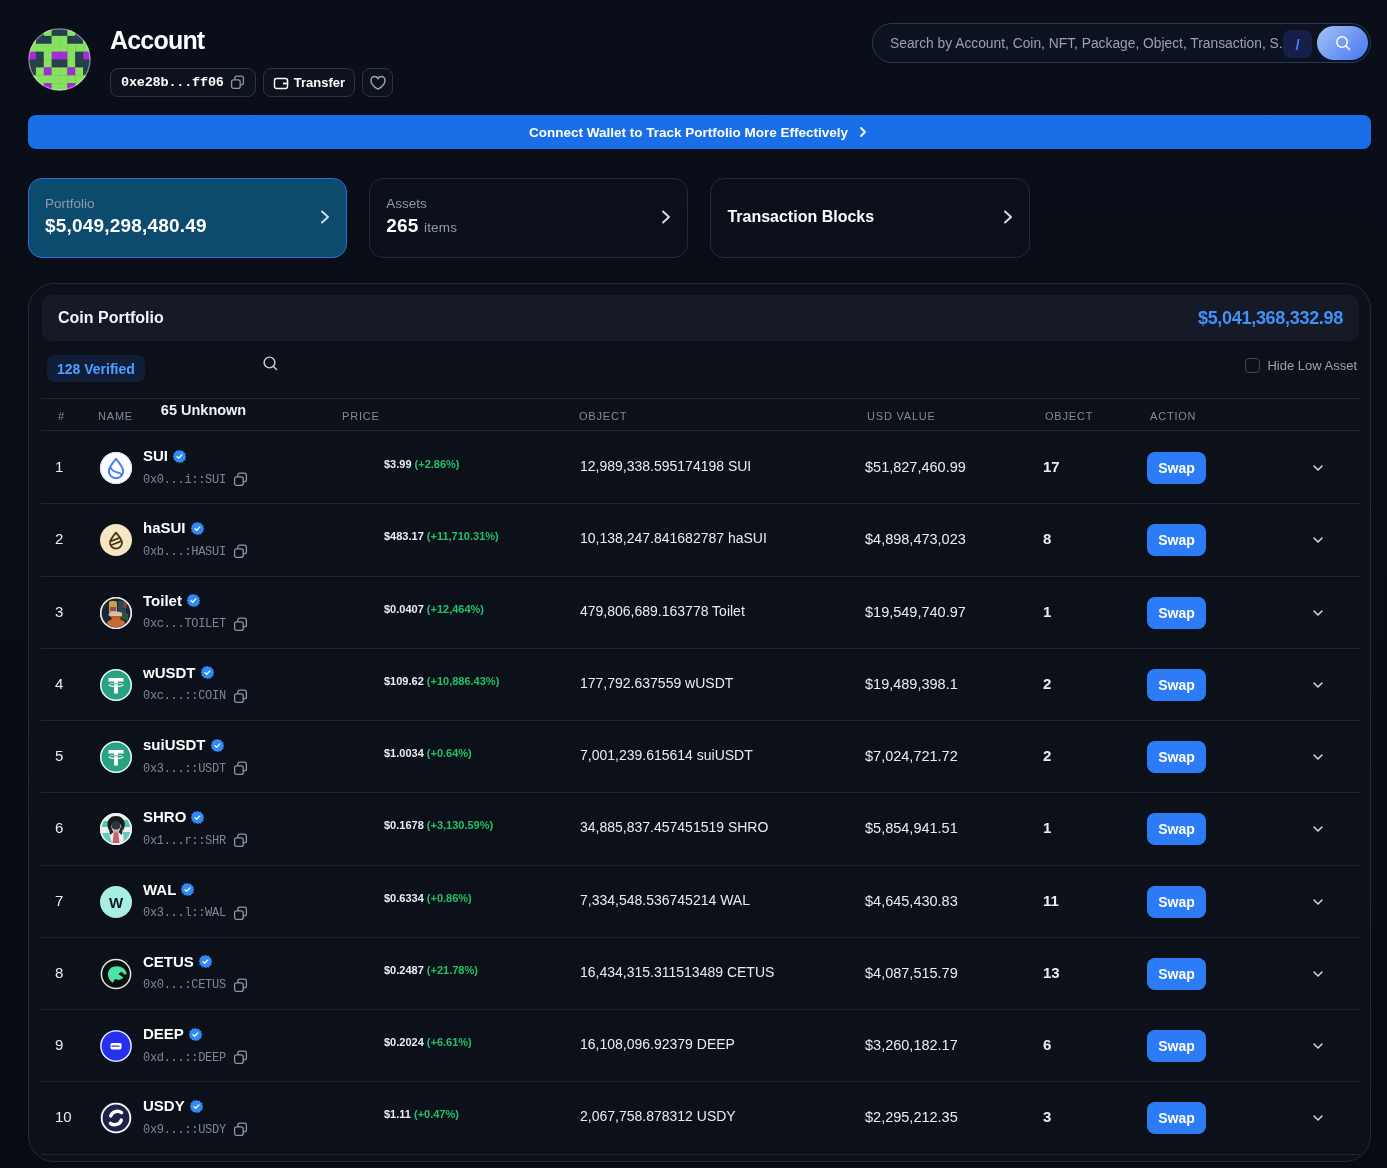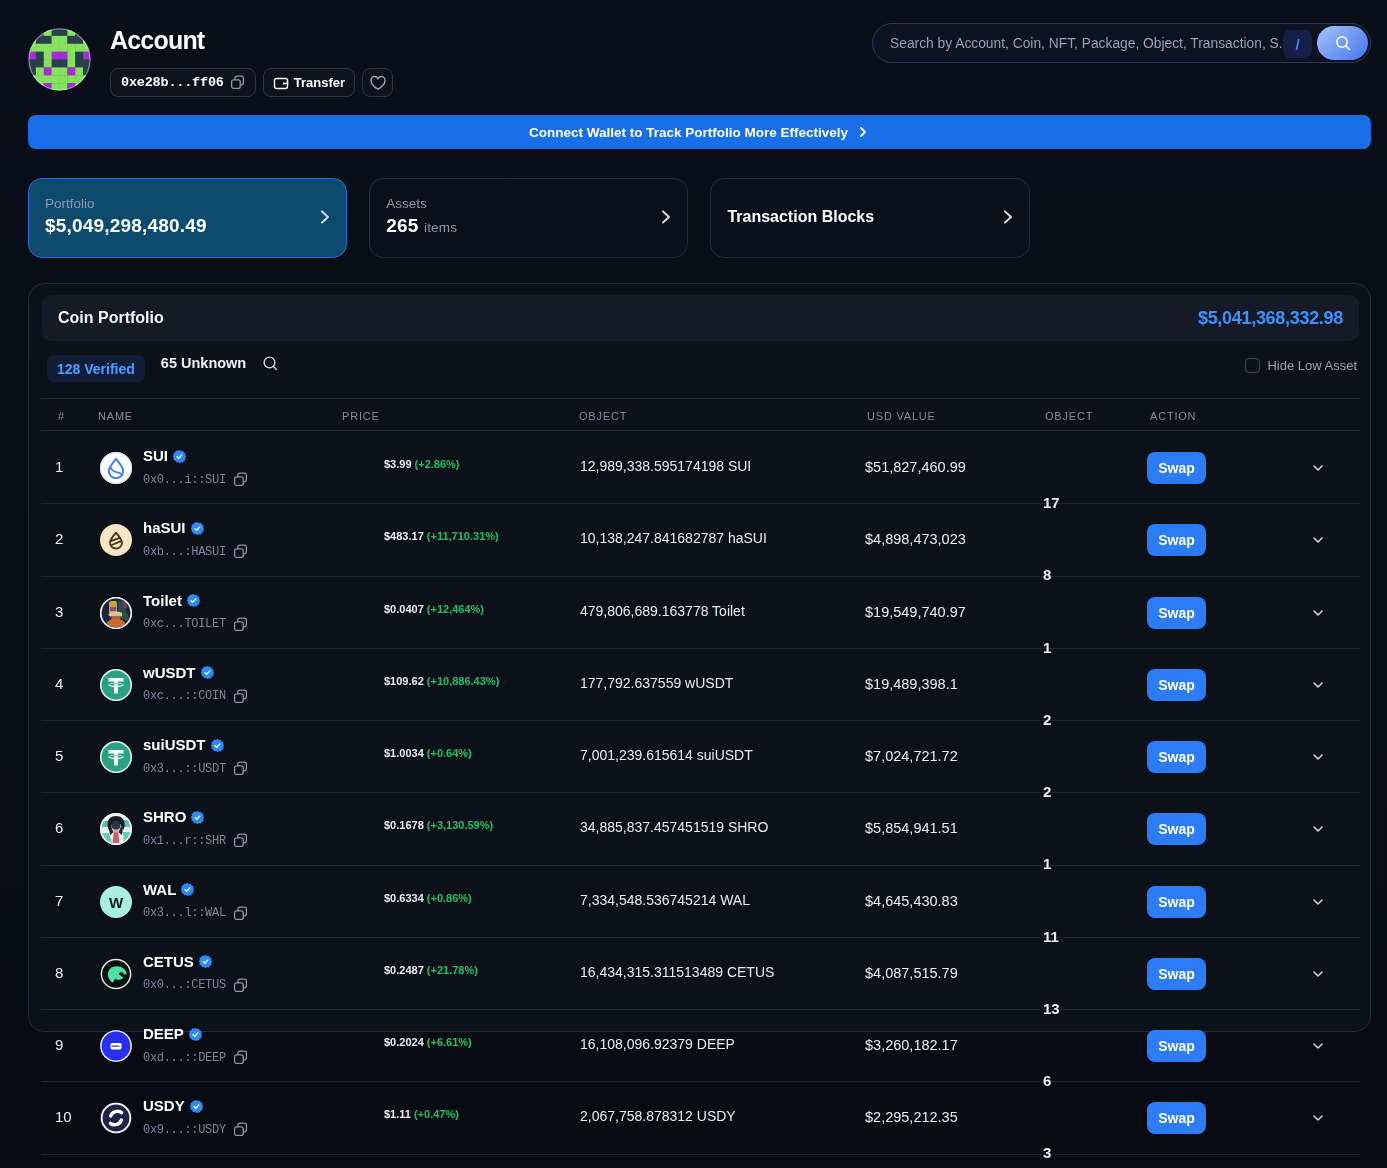--- a/index.html
+++ b/index.html
@@ -17,44 +17,44 @@
 .search .btn { position:absolute; right:2px; top:2px; width:51px; height:34px; border-radius:17px; background:linear-gradient(135deg,#a6c3f4 0%,#6f97f3 55%,#4a77f0 100%); display:flex; align-items:center; justify-content:center; }
 .banner { position:absolute; left:28px; top:115px; width:1343px; height:34px; background:#1a6fe8; border-radius:8px; display:flex; align-items:center; justify-content:center; color:#fff; font-size:13.5px; font-weight:700; gap:8px; }
 .cards { position:absolute; left:28px; top:178px; width:1343px; display:flex; gap:22px; }
 .card { position:relative; width:319.2px; height:80px; border:1px solid #222b3d; border-radius:14px; background:rgba(13,18,30,0.5); padding:17px 16px 0 16px; }
 .card.sel { background:#0c4a6e; border:1px solid #2f6be0; }
 .card .lab { font-size:13.5px; color:#8f99ab; }
 .card .val { font-size:19px; color:#fff; font-weight:700; margin-top:4px; letter-spacing:0.2px; }
 .card .mid { position:absolute; left:16px; top:29px; font-size:16px; color:#fff; font-weight:700; }
 .card .chev { position:absolute; right:14px; top:30px; }
 .card .items { font-size:13.5px; color:#8f99ab; font-weight:400; }
-.panel { position:absolute; left:28px; top:283px; width:1343px; height:749px; background:#0c1018; border:1px solid #222b39; border-radius:16px; }
+.panel { position:absolute; left:28px; top:283px; width:1343px; height:879px; background:#0c1018; border:1px solid #222b39; border-radius:26px; }
 .band { position:absolute; left:13px; top:11px; width:1317px; height:46px; background:#151a26; border-radius:9px; display:flex; align-items:center; justify-content:space-between; padding:0 16px; }
 .band .t { font-size:16px; font-weight:700; color:#f2f4f8; }
 .band .v { font-size:18px; font-weight:700; color:#4191fb; letter-spacing:-0.3px; }
 .tabs { position:absolute; left:18px; top:71px; display:flex; align-items:flex-start; gap:15px; }
 .tab1 { height:27px; padding:0 10px; border-radius:7px; background:rgba(42,96,214,0.18); color:#4da0ff; font-size:14px; font-weight:700; display:flex; align-items:center; }
-.tab2 { color:#f0f2f6; font-size:14.5px; font-weight:700; padding:0 1px; }
+.tab2 { color:#f0f2f6; font-size:14.5px; font-weight:700; padding:0 1px;margin-top:47px; }
 .hla { position:absolute; right:13px; top:74px; display:flex; align-items:center; gap:7px; color:#99a2b3; font-size:13px; }
 .hla .cb { width:15px; height:15px; border:1.5px solid #3c4558; border-radius:4px; }
 .thead { position:absolute; left:12px; top:114px; width:1319px; height:33px; border-top:1px solid #1e2631; border-bottom:1px solid #1e2631; color:#818b9d; font-size:11px; letter-spacing:0.8px; }
 .thead span { position:absolute; top:11px; }
 .tbody { position:absolute; left:12px; top:148px; width:1319px; }
 .row { position:relative; height:72.25px; border-bottom:1px solid #1d2530; color:#e9edf3; }
 .cnum { position:absolute; left:14px; top:26px; font-size:15px; }
 .cicon { position:absolute; left:59px; top:20px; width:32px; height:32px; }
 .cicon svg { display:block; }
 .cname { position:absolute; left:102px; top:16px; }
 .nm { font-size:15px; font-weight:700; color:#fff; display:flex; align-items:center; gap:5px; line-height:16px; }
 .ad { margin-top:8px; font-family:"Liberation Mono", monospace; font-size:12px; color:#7d8699; display:flex; align-items:center; gap:7px; letter-spacing:-0.3px; }
 .cprice { position:absolute; left:300px; top:26px; font-size:11px; font-weight:600;margin-left:43px; }
 .grn { color:#1fc16a; font-weight:600; }
 .cbal { position:absolute; left:539px; top:26px; font-size:14px; letter-spacing:0px; }
 .cusd { position:absolute; left:824px; top:27px; font-size:14.5px; }
-.cobj { position:absolute; left:1002px; top:26px; font-size:15px; font-weight:600;margin-top:36px; }
+.cobj { position:absolute; left:1002px; top:26px; font-size:15px; font-weight:600; }
 .swap { position:absolute; left:1106px; top:20px; width:59px; height:32px; border:none; border-radius:8px; background:#2d7cf7; color:#fff; font-size:14px; font-weight:700; font-family:"Liberation Sans", sans-serif; }
 .cchev { position:absolute; left:1270px; top:29px; }
 .vb { display:inline-block; }
 .cpy { display:inline-block; }
 </style></head>
 <body>
 <div class="avatar"><svg width="63" height="63" viewBox="0 0 64 64">
       <defs>
         <clipPath id="av">
           <circle cx="32" cy="32" r="31.5"></circle>

